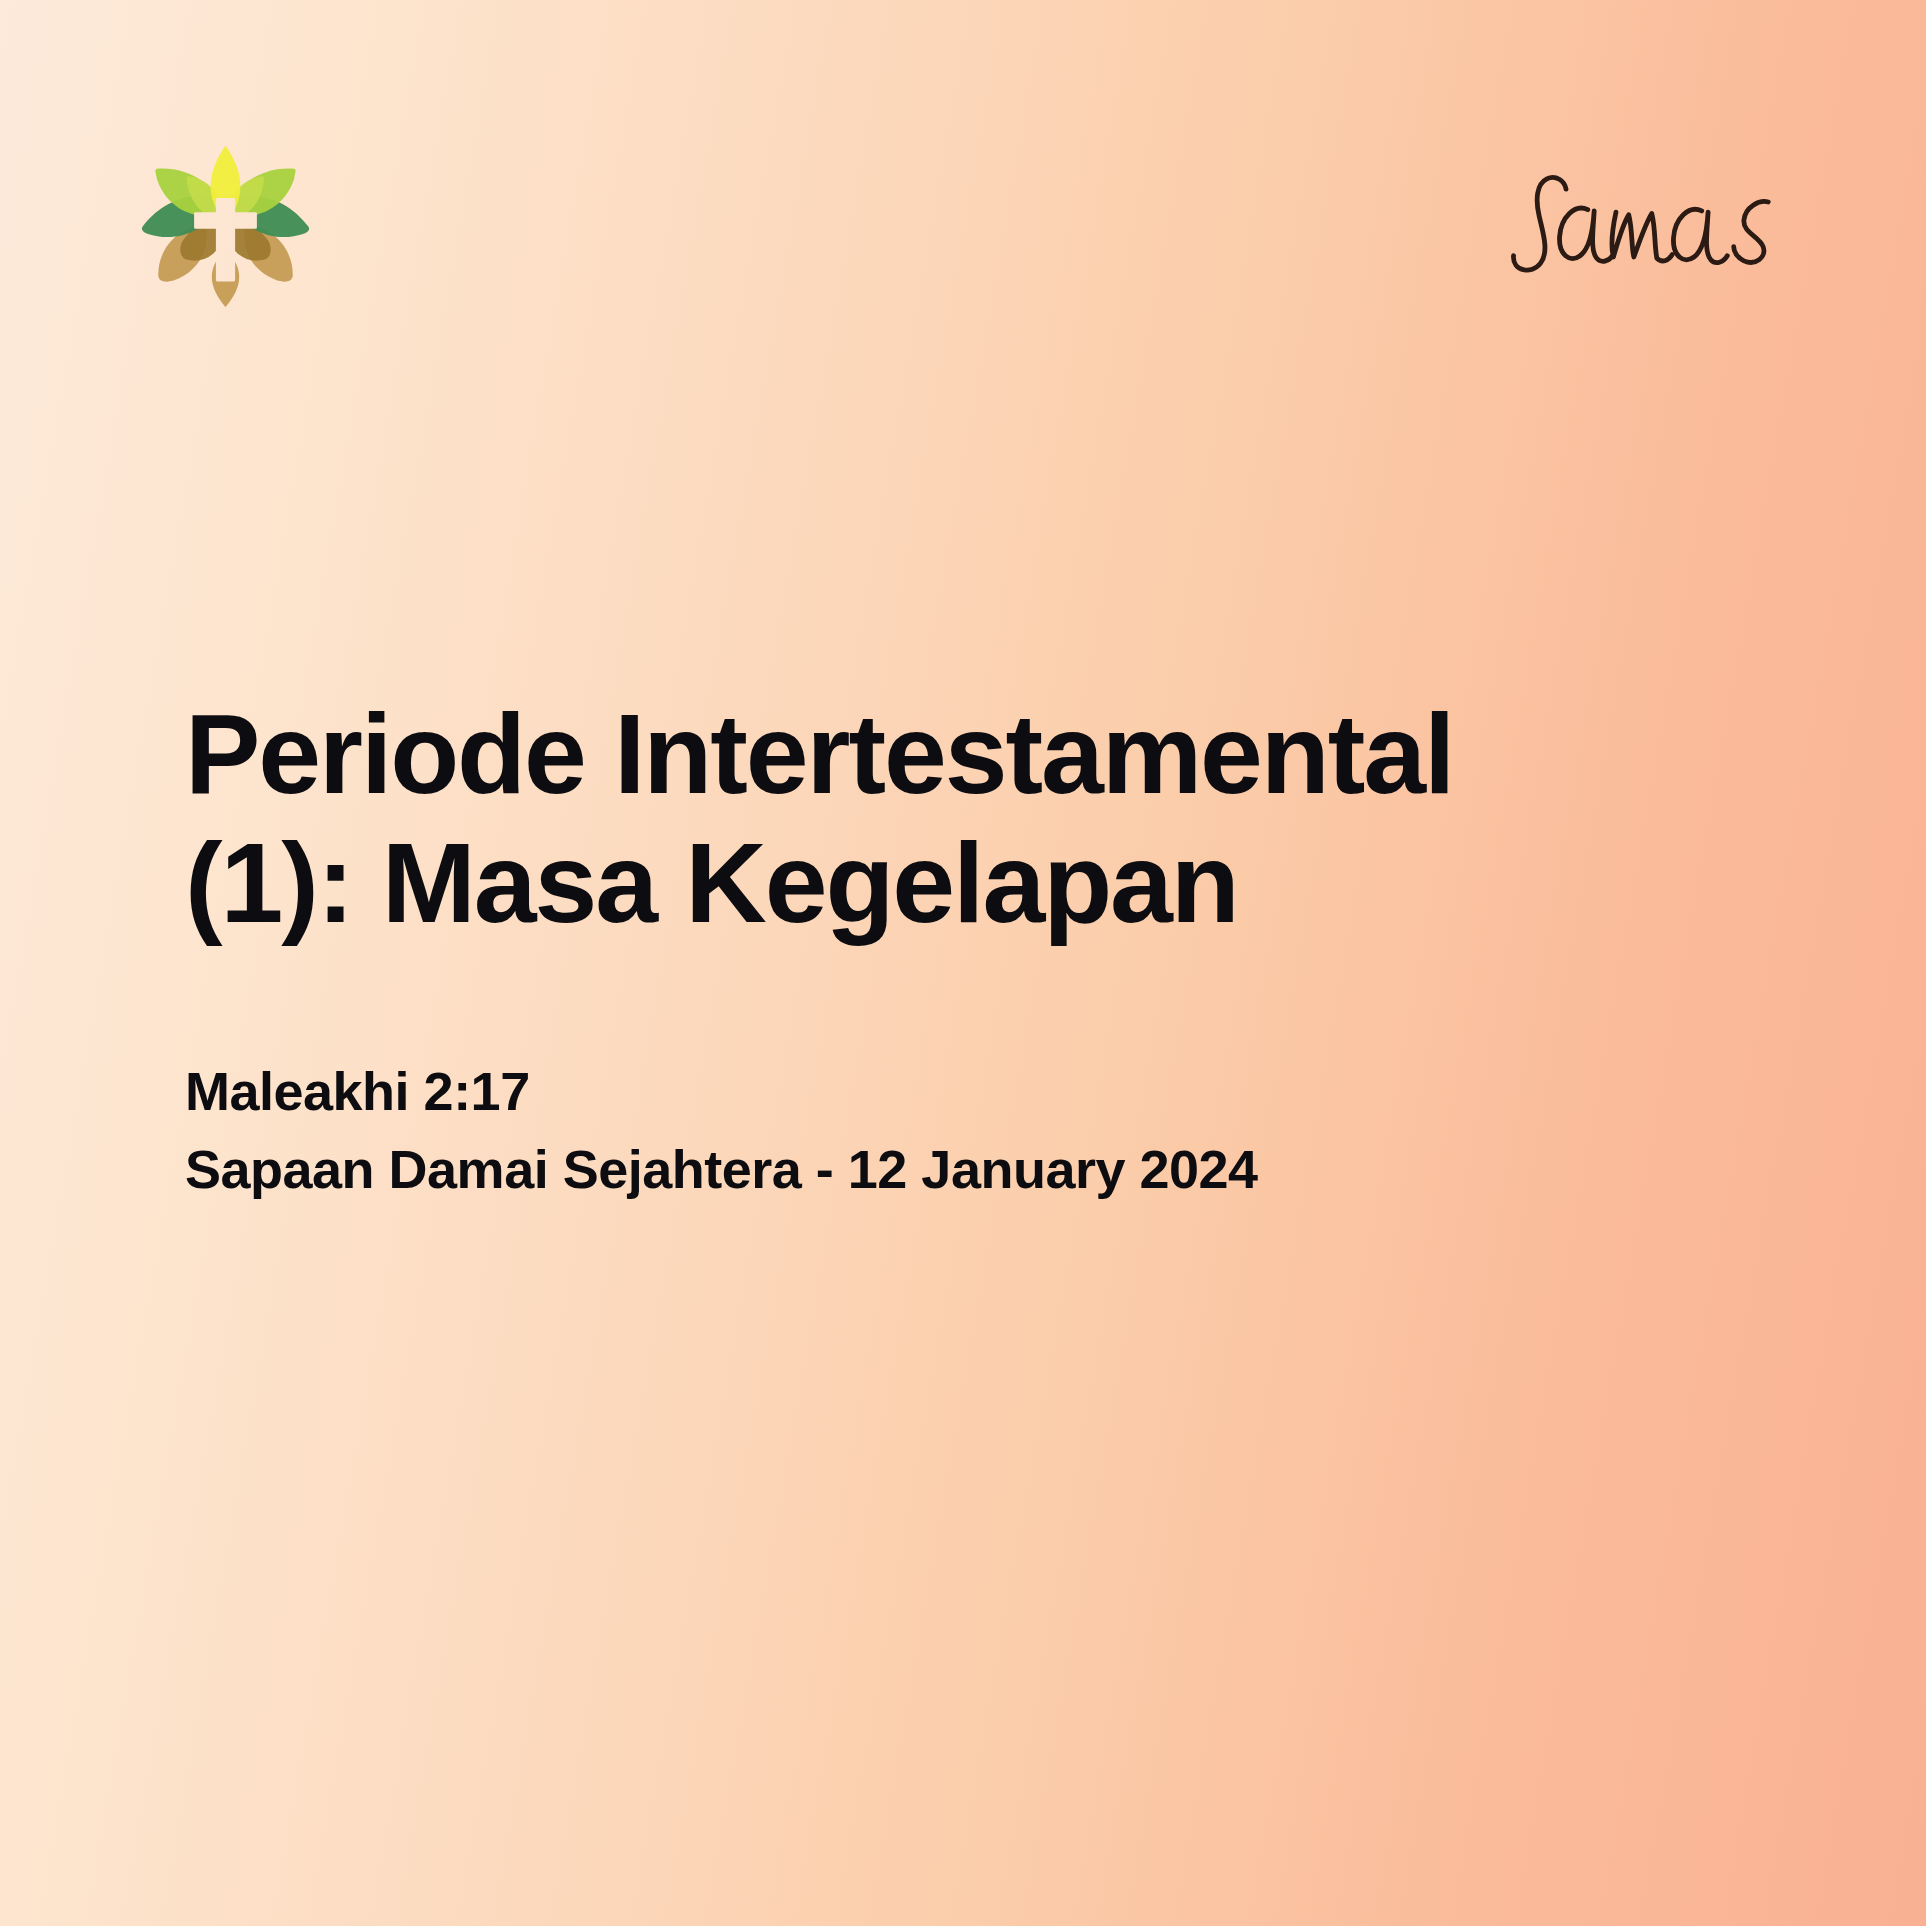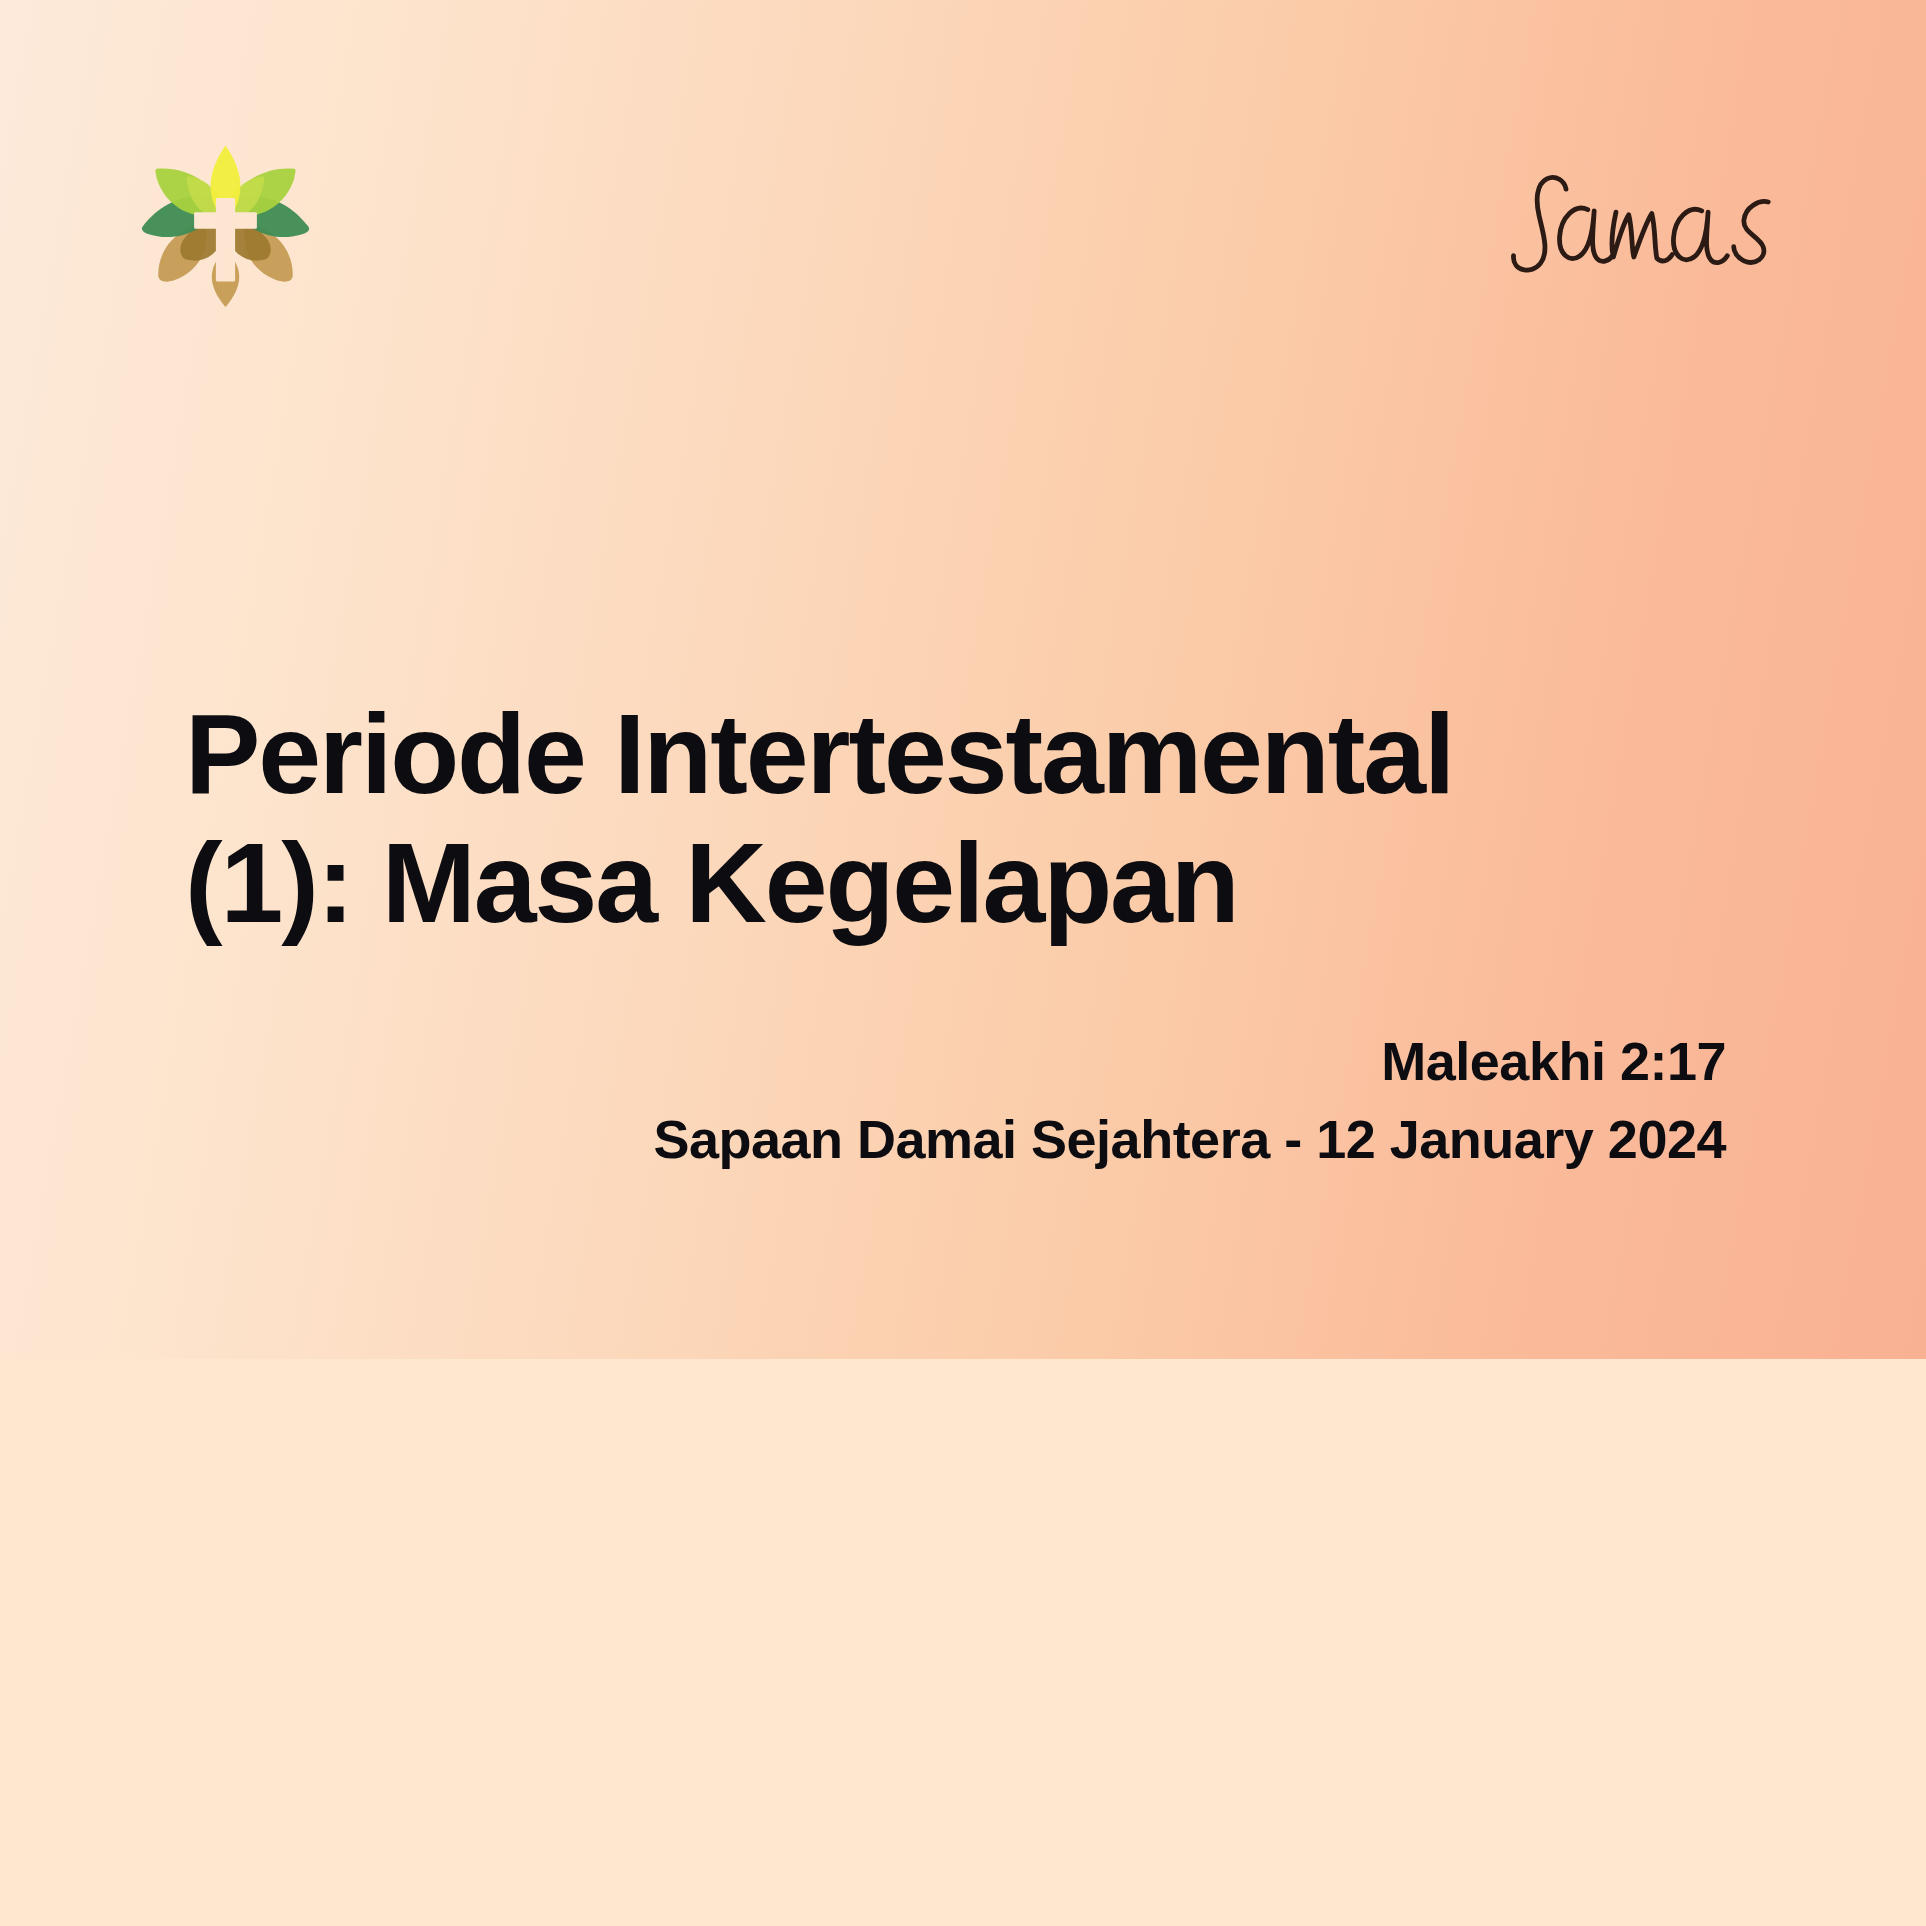--- a/index.html
+++ b/index.html
@@ -11,21 +11,21 @@
   }
 
   body {
     font-family: "Liberation Sans", sans-serif;
     background: #fde7cf;
   }
 
   .slide {
     position: relative;
     width: 1926px;
-    height: 1359px;
+    height: 1926px;
     background: linear-gradient(100deg,
         #fdeada 0%,
         #fde4cd 18%,
         #fcd9bd 38%,
         #fbcdaa 58%,
         #fabb9a 80%,
         #f9b193 100%);
     overflow: hidden;
   }
 
@@ -62,22 +62,21 @@
     font-weight: 700;
     font-size: 113px;
     line-height: 1.145;
     letter-spacing: -2.1px;
     color: #0d0d11;
     white-space: pre-line;
     max-width: 1445px;
   }
 
   .meta {
-    margin-top: 74px;
-    text-align: right;
+    margin-top: 104px;
   }
 
   .meta-line {
     font-family: "Liberation Sans", sans-serif;
     font-weight: 700;
     font-size: 54px;
     line-height: 1.44;
     letter-spacing: -0.5px;
     color: #0d0d11;
     white-space: nowrap;

